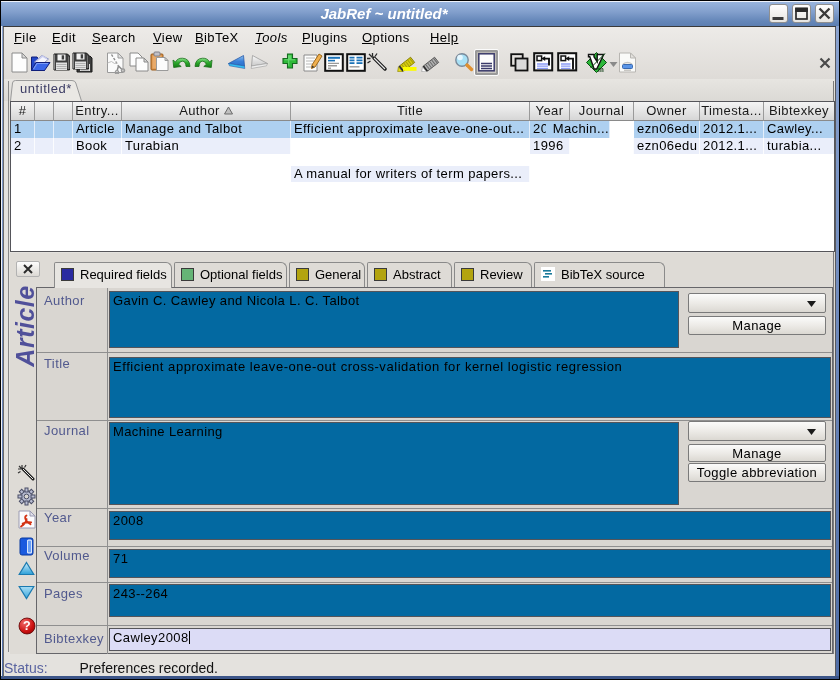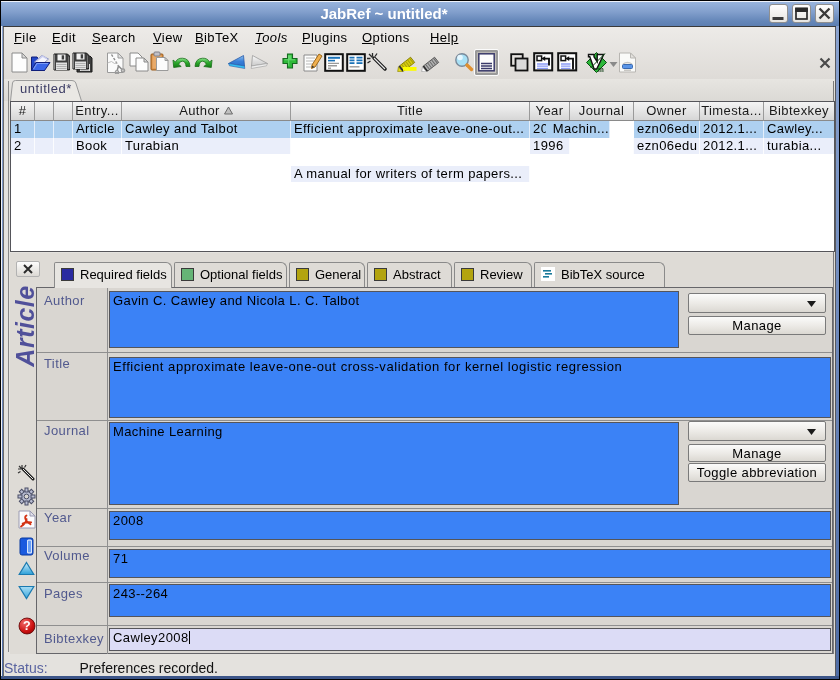--- a/index.html
+++ b/index.html
@@ -1,28 +1,28 @@
 <!DOCTYPE html>
 <html><head>
 <meta charset="utf-8">
 <style>
 * { margin:0; padding:0; box-sizing:border-box; }
 html,body { width:840px; height:680px; overflow:hidden; font-family:"Liberation Sans", sans-serif; background:#e4e2de; letter-spacing:0.4px; }
 .a { position:absolute; }
 #titlebar { left:1px; top:1px; width:838px; height:25px;
   background:linear-gradient(#98b4dd, #83a0cd 40%, #6486b8 80%, #5d7fb2);
   border-top:1px solid #eef2fa; }
-#title-text { left:0; top:5px; width:768px; text-align:center; color:#fff; font-weight:bold; font-size:15px; letter-spacing:0; }
+#title-text { left:0; top:5px; width:768px; text-align:center; color:#fff; font-weight:bold; font-size:15px; letter-spacing:0;font-style:italic; }
 .winbtn { top:4px; width:19px; height:19px; background:linear-gradient(#fefefe,#e6e4e0); border:1px solid #8f8f8f; border-radius:3px; }
 .menuitem { top:30px; font-size:13px; color:#000; position:absolute; }
 .hdrcell { position:absolute; top:102px; height:19px; background:linear-gradient(#f4f4f4,#e7e7e7 45%,#d6d6d6); border-right:1px solid #9a9a9a; border-bottom:1px solid #8a8a8a; font-size:13px; color:#1a1a1a; text-align:center; line-height:18px; overflow:hidden; white-space:nowrap; }
 .r1cell { position:absolute; top:121px; height:17px; background:#aed0f0; border-right:1px solid #e4eefa; font-size:13px; line-height:16px; padding-left:3px; overflow:hidden; white-space:nowrap; }
 .r2cell { position:absolute; top:138px; height:16px; background:#eaeefa; border-right:1px solid #fbfcfe; font-size:13px; line-height:15px; padding-left:3px; overflow:hidden; white-space:nowrap; }
 .fieldlabel { position:absolute; font-size:13px; color:#51598e; }
-.tbox { position:absolute; background:#3b82f6; border:1px solid #55555a; font-size:13px; padding:1px 3px; color:#000; overflow:hidden; }
+.tbox { position:absolute; background:#0369a1; border:1px solid #55555a; font-size:13px; padding:1px 3px; color:#000; overflow:hidden; }
 .btn { position:absolute; background:linear-gradient(#fbfbfa,#ebe9e5 55%,#dbd8d2); border:1px solid #7a7a7a; border-radius:2px; font-size:13px; text-align:center; color:#000; }
 .etab { position:absolute; top:262px; height:25px; font-size:13px; letter-spacing:0; color:#000; background:#dedbd6; border:1px solid #8a8a8a; border-bottom:none; border-radius:2px 6px 0 0; line-height:24px; padding:0 6px; white-space:nowrap; overflow:hidden; }
 .tabsq { display:inline-block; width:13px; height:13px; border:1px solid #3a3a3a; vertical-align:-2px; margin-right:6px; }
 </style>
 </head>
 <body>
 
 <div class="a" style="left:0;top:0;width:840px;height:680px;border:1px solid #000;"></div>
 <div class="a" style="left:1px;top:26px;width:1px;height:651px;background:#eef1f6;"></div>
 <div class="a" style="left:2px;top:26px;width:1px;height:651px;background:linear-gradient(#8aa3d0,#4f6da6);"></div>
@@ -294,21 +294,21 @@
   <div class="hdrcell" style="left:530px;width:40px;">Year</div>
   <div class="hdrcell" style="left:570px;width:64px;">Journal</div>
   <div class="hdrcell" style="left:634px;width:66px;">Owner</div>
   <div class="hdrcell" style="left:700px;width:64px;">Timesta...</div>
   <div class="hdrcell" style="left:764px;width:70px;border-right:none;">Bibtexkey</div>
 
   <div class="r1cell" style="left:11px;width:24px;">1</div>
   <div class="r1cell" style="left:35px;width:19px;"></div>
   <div class="r1cell" style="left:54px;width:19px;"></div>
   <div class="r1cell" style="left:73px;width:49px;">Article</div>
-  <div class="r1cell" style="left:122px;width:169px;">Cawley and Talbot</div>
+  <div class="r1cell" style="left:122px;width:169px;">Manage and Talbot</div>
   <div class="r1cell" style="left:291px;width:239px;">Efficient approximate leave-one-out...</div>
   <div class="r1cell" style="left:530px;width:40px;">2008</div>
   <div class="r1cell" style="left:546px;width:64px;text-align:right;">Machin...</div>
   <div class="r1cell" style="left:634px;width:66px;">ezn06edu</div>
   <div class="r1cell" style="left:700px;width:64px;">2012.1...</div>
   <div class="r1cell" style="left:764px;width:70px;border-right:none;">Cawley...</div>
 
   <div class="r2cell" style="left:11px;width:24px;">2</div>
   <div class="r2cell" style="left:35px;width:19px;"></div>
   <div class="r2cell" style="left:54px;width:19px;"></div>

